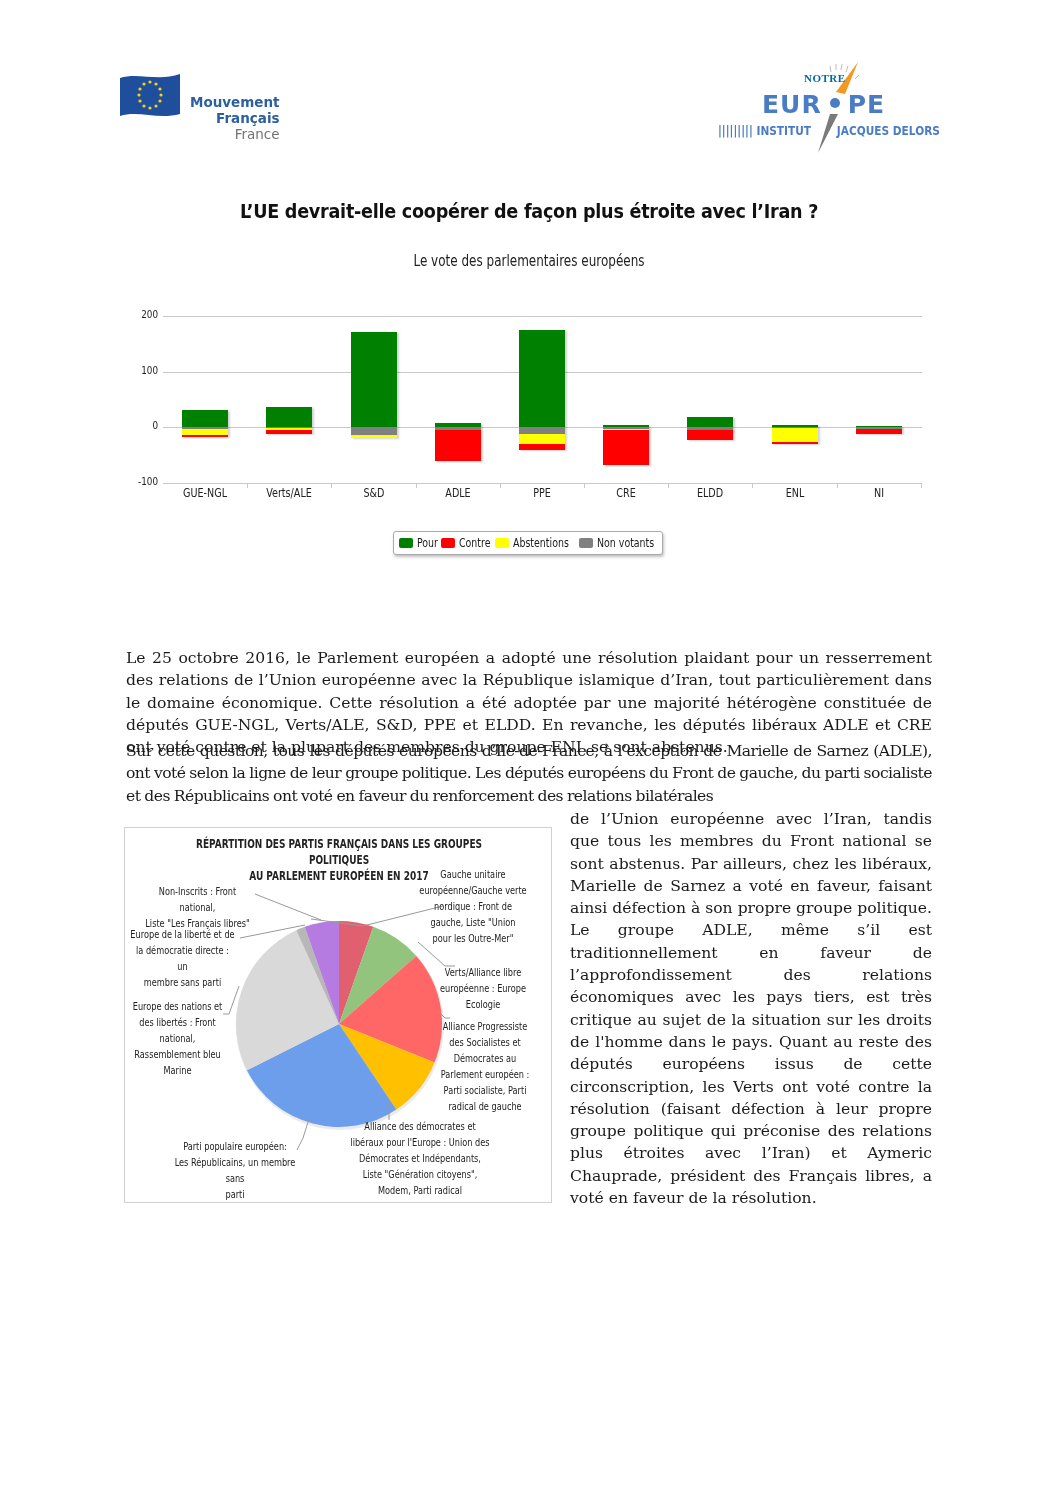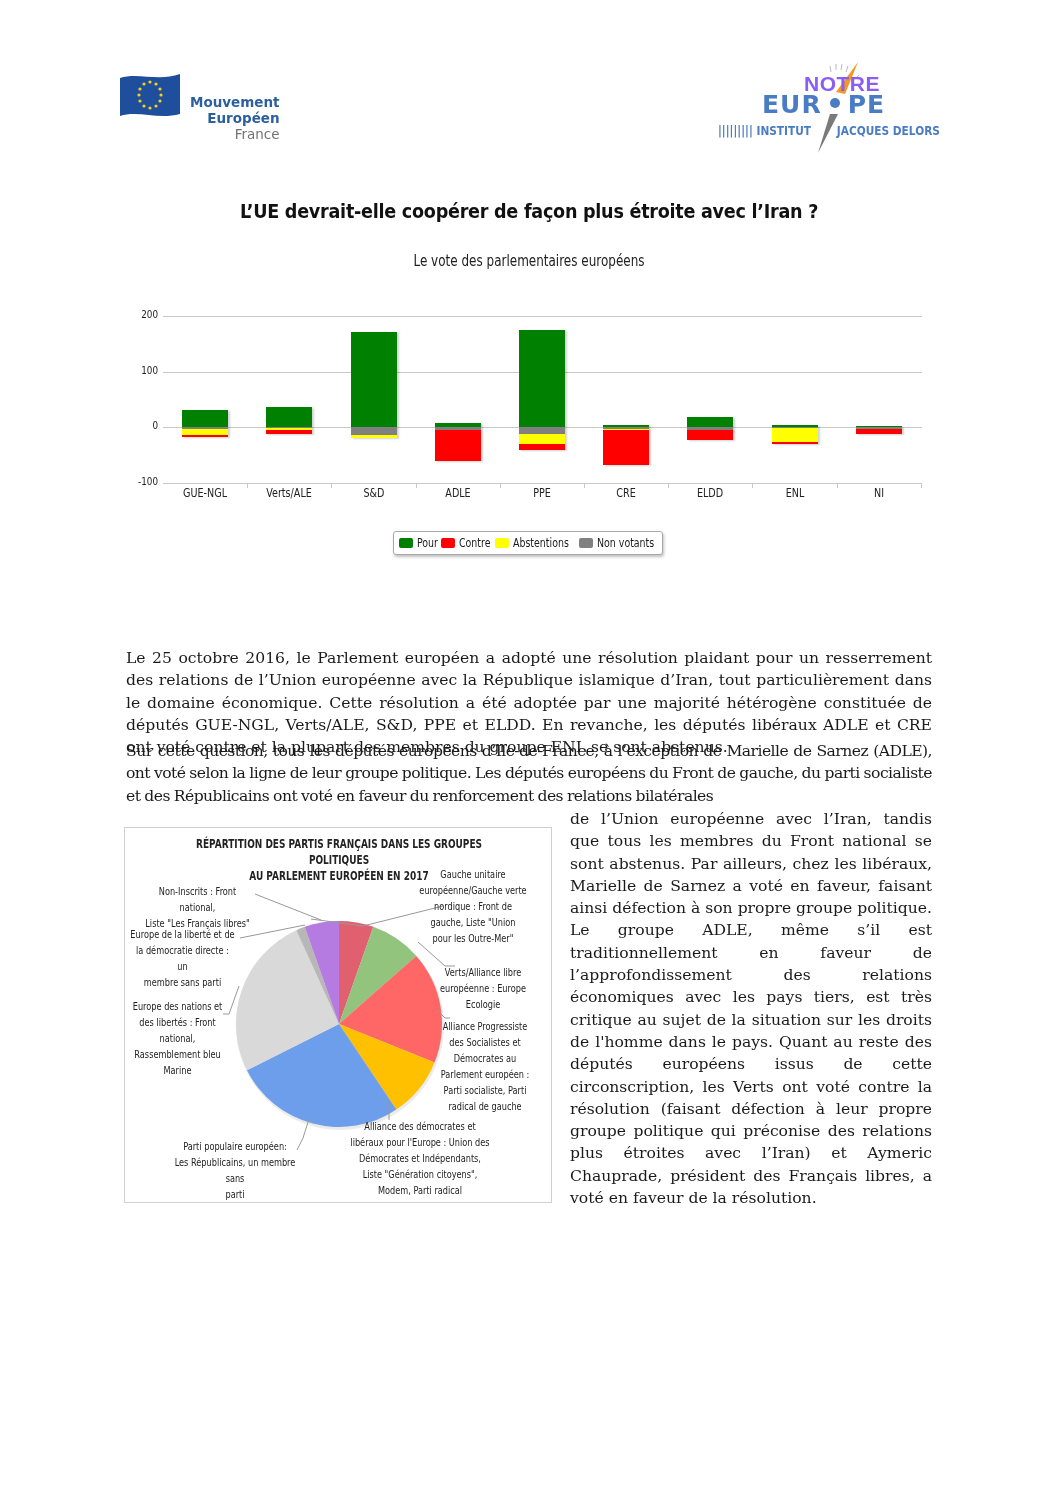--- a/index.html
+++ b/index.html
@@ -7,21 +7,21 @@
   body { position: relative; font-family: "DejaVu Serif", serif; color: #1a1a1a; overflow: hidden; }
 
   
   .logo-me { position: absolute; left: 118px; top: 70px; width: 180px; height: 75px; }
   .logo-me .flag { position: absolute; left: 0; top: 2px; width: 64px; height: 46px; }
   .logo-me .txt { position: absolute; left: 72px; top: 24px; font-family: "DejaVu Sans", sans-serif; color: #2b5f9e; line-height: 16px; text-align: right; }
   .logo-me .txt .b { font-weight: bold; font-size: 13.5px; display: block; }
   .logo-me .txt .n { font-size: 13.5px; display: block; color: #737373; }
 
   .logo-ne { position: absolute; left: 718px; top: 58px; width: 225px; height: 100px; }
-  .logo-ne .notre { position: absolute; left: 86px; top: 14px; font-family: Liberation Sans, sans-serif; font-weight: bold; font-size: 21px; color: #8b5cf6; letter-spacing: 0.5px; }
+  .logo-ne .notre { position: absolute; left: 86px; top: 14px; font-family: Liberation Serif, serif; font-weight: bold; font-size: 11px; color: #0369a1; letter-spacing: 0.5px; }
   .logo-ne .europe { position: absolute; left: 44px; top: 32px; font-family: "DejaVu Sans", sans-serif; font-weight: bold; font-size: 25px; color: #4a7cc4; letter-spacing: 1px; }
   .logo-ne .institut { position: absolute; left: 0; top: 66px; font-family: "DejaVu Sans", sans-serif; font-weight: bold; font-size: 11.5px; color: #4a7cc4; white-space: nowrap; transform: scaleX(0.92); transform-origin: left; }
   .logo-ne svg { position: absolute; left: 0; top: 0; }
 
   
   .title { position: absolute; left: 0; width: 1058px; top: 199px; text-align: center; font-family: "DejaVu Sans", sans-serif; font-weight: bold; font-size: 20px; color: #111; letter-spacing: -0.3px; transform: scaleX(0.88); }
   .subtitle { position: absolute; left: 0; width: 1058px; top: 252px; text-align: center; font-family: "DejaVu Sans", sans-serif; font-size: 15px; color: #222; transform: scaleX(0.8); }
 
   
   .bar-chart { position: absolute; left: 130px; top: 305px; width: 800px; height: 200px; }
@@ -65,21 +65,21 @@
       <circle cx="32" cy="36" r="1.6"></circle>
         <circle cx="26" cy="34" r="1.6"></circle>
         <circle cx="22" cy="29" r="1.6"></circle>
       <circle cx="21" cy="23" r="1.6"></circle>
         <circle cx="22" cy="17" r="1.6"></circle>
         <circle cx="26" cy="12" r="1.6"></circle>
     </g>
   </svg>
   <div class="txt">
     <span class="b">Mouvement</span>
-    <span class="b">Européen</span>
+    <span class="b">Français</span>
     <span class="n">France</span>
   </div>
 </div>
 
 <div class="logo-ne">
   <svg width="225" height="100" viewBox="0 0 225 100">
     <g stroke="#bbb" stroke-width="1">
       <line x1="112" y1="8" x2="113" y2="14"></line>
         <line x1="118" y1="6" x2="118" y2="12"></line>
         <line x1="124" y1="6" x2="123" y2="12"></line>

